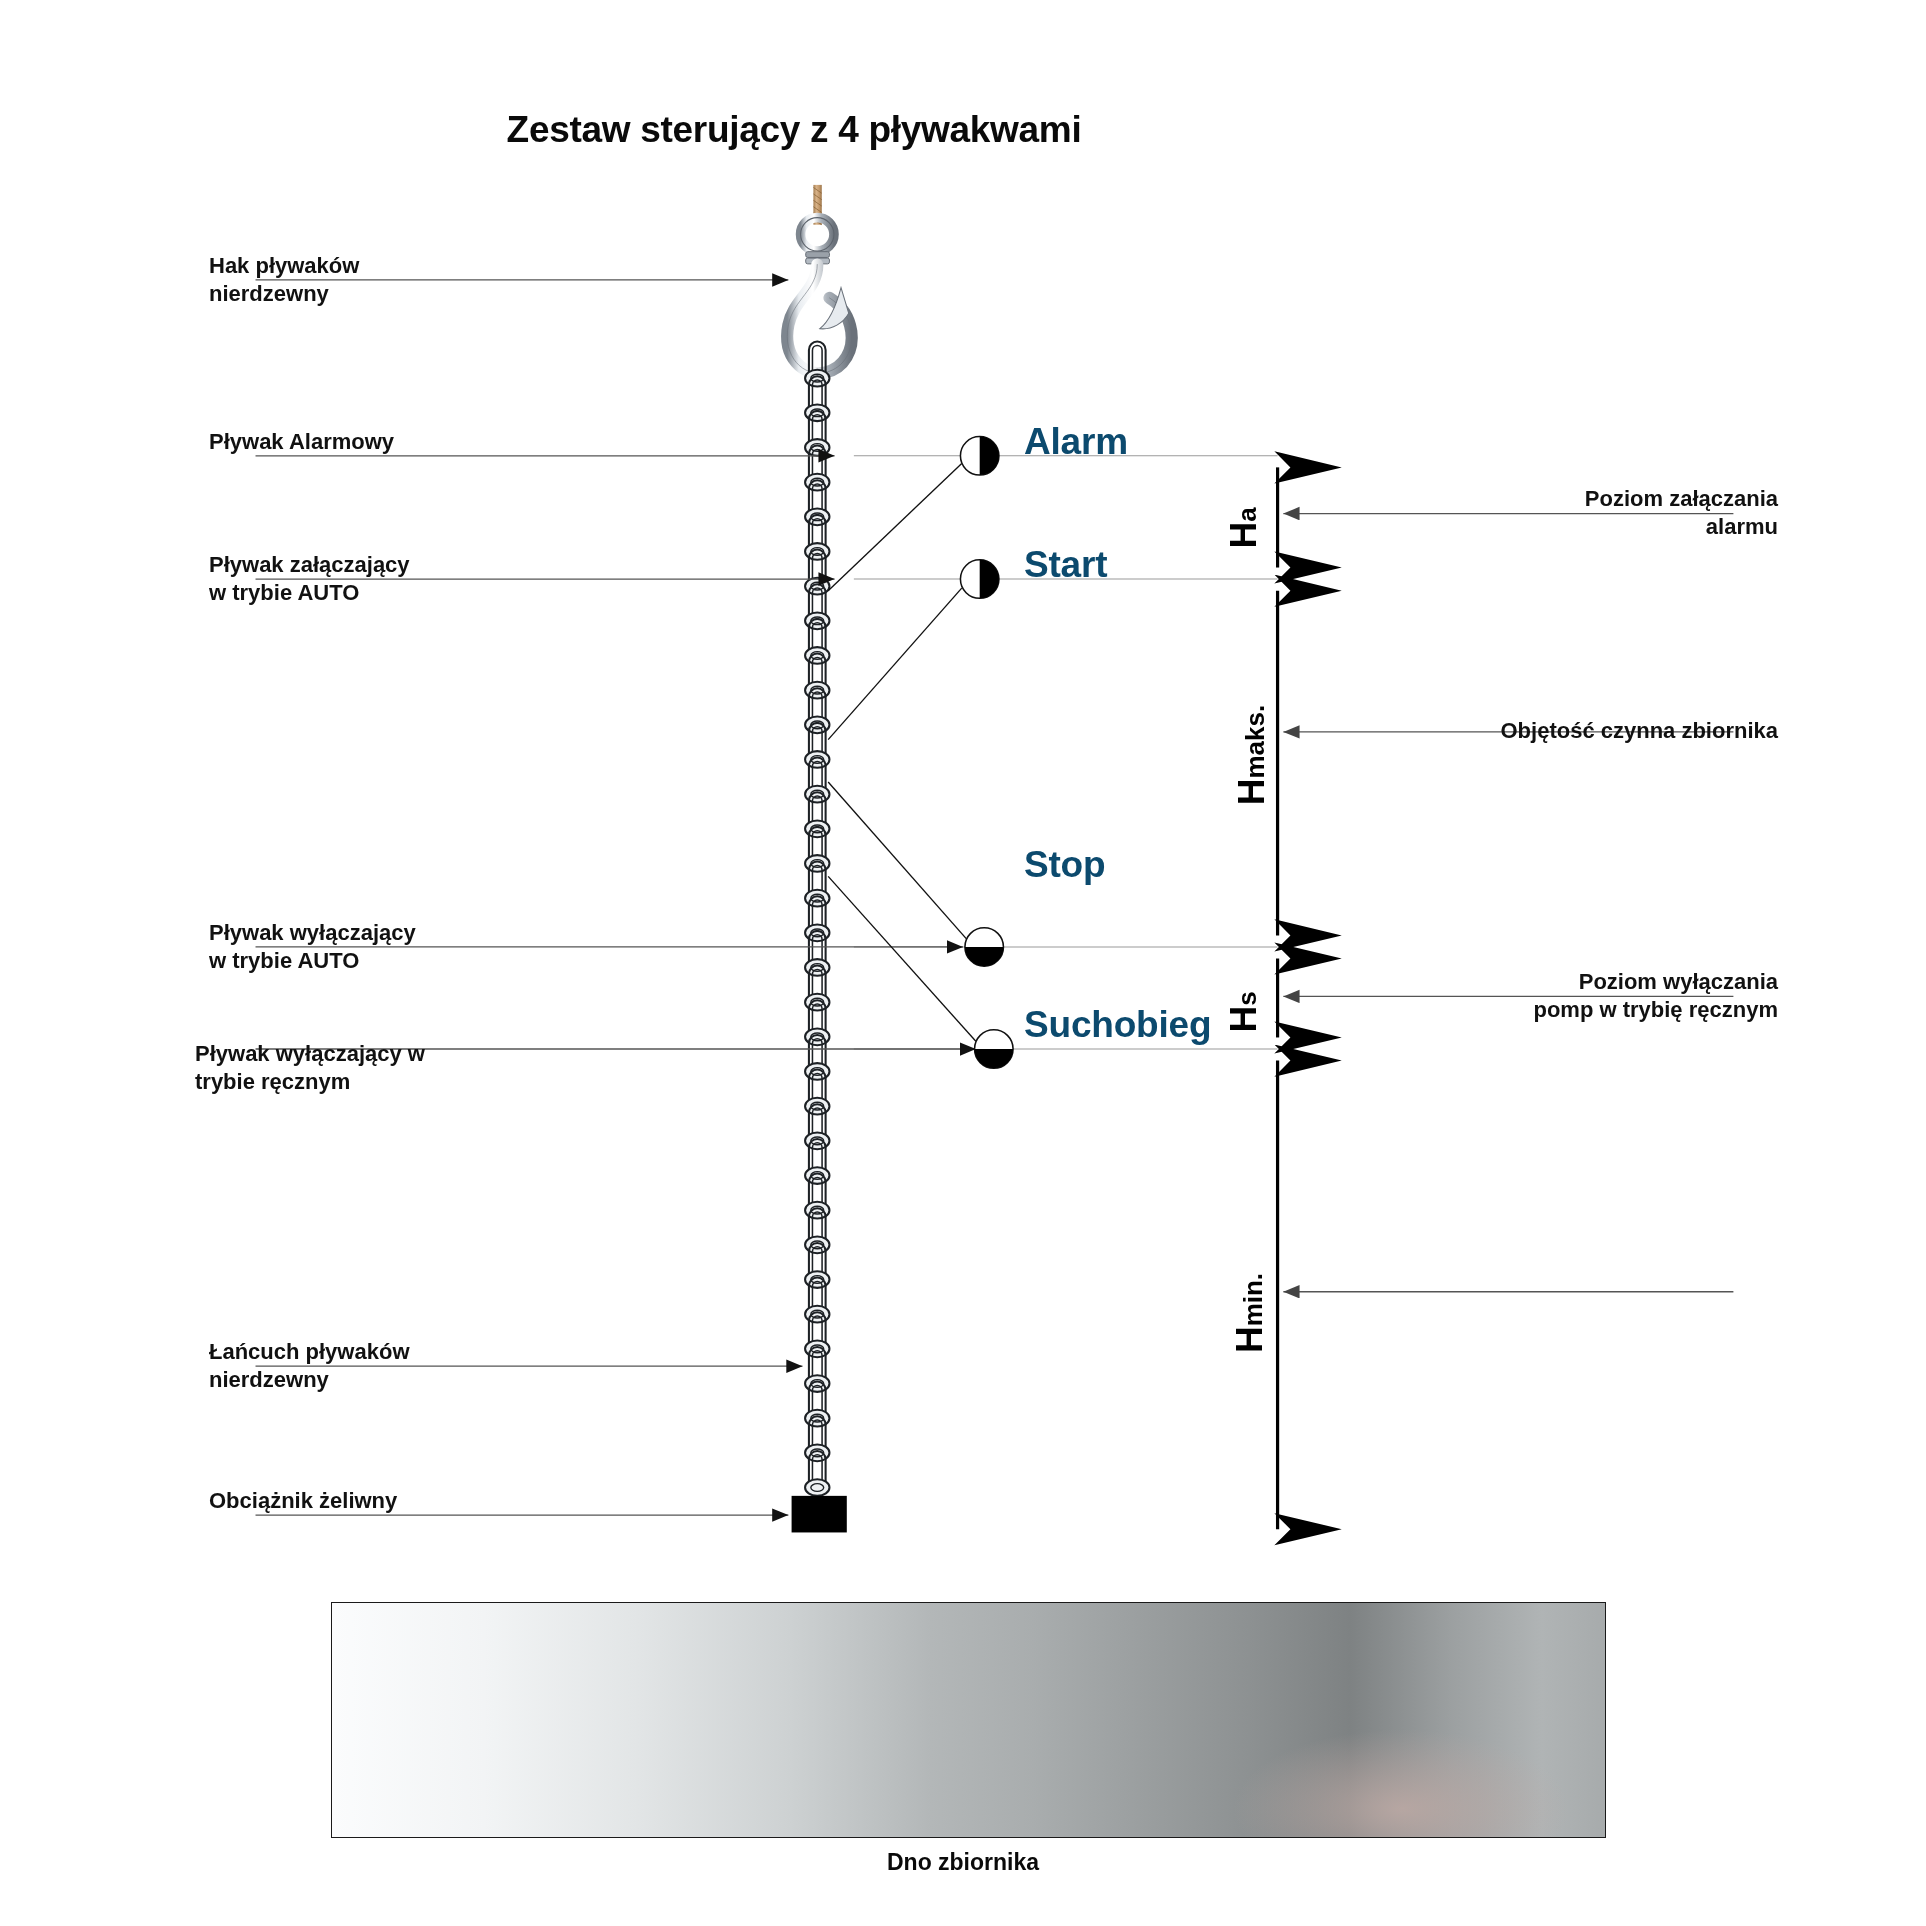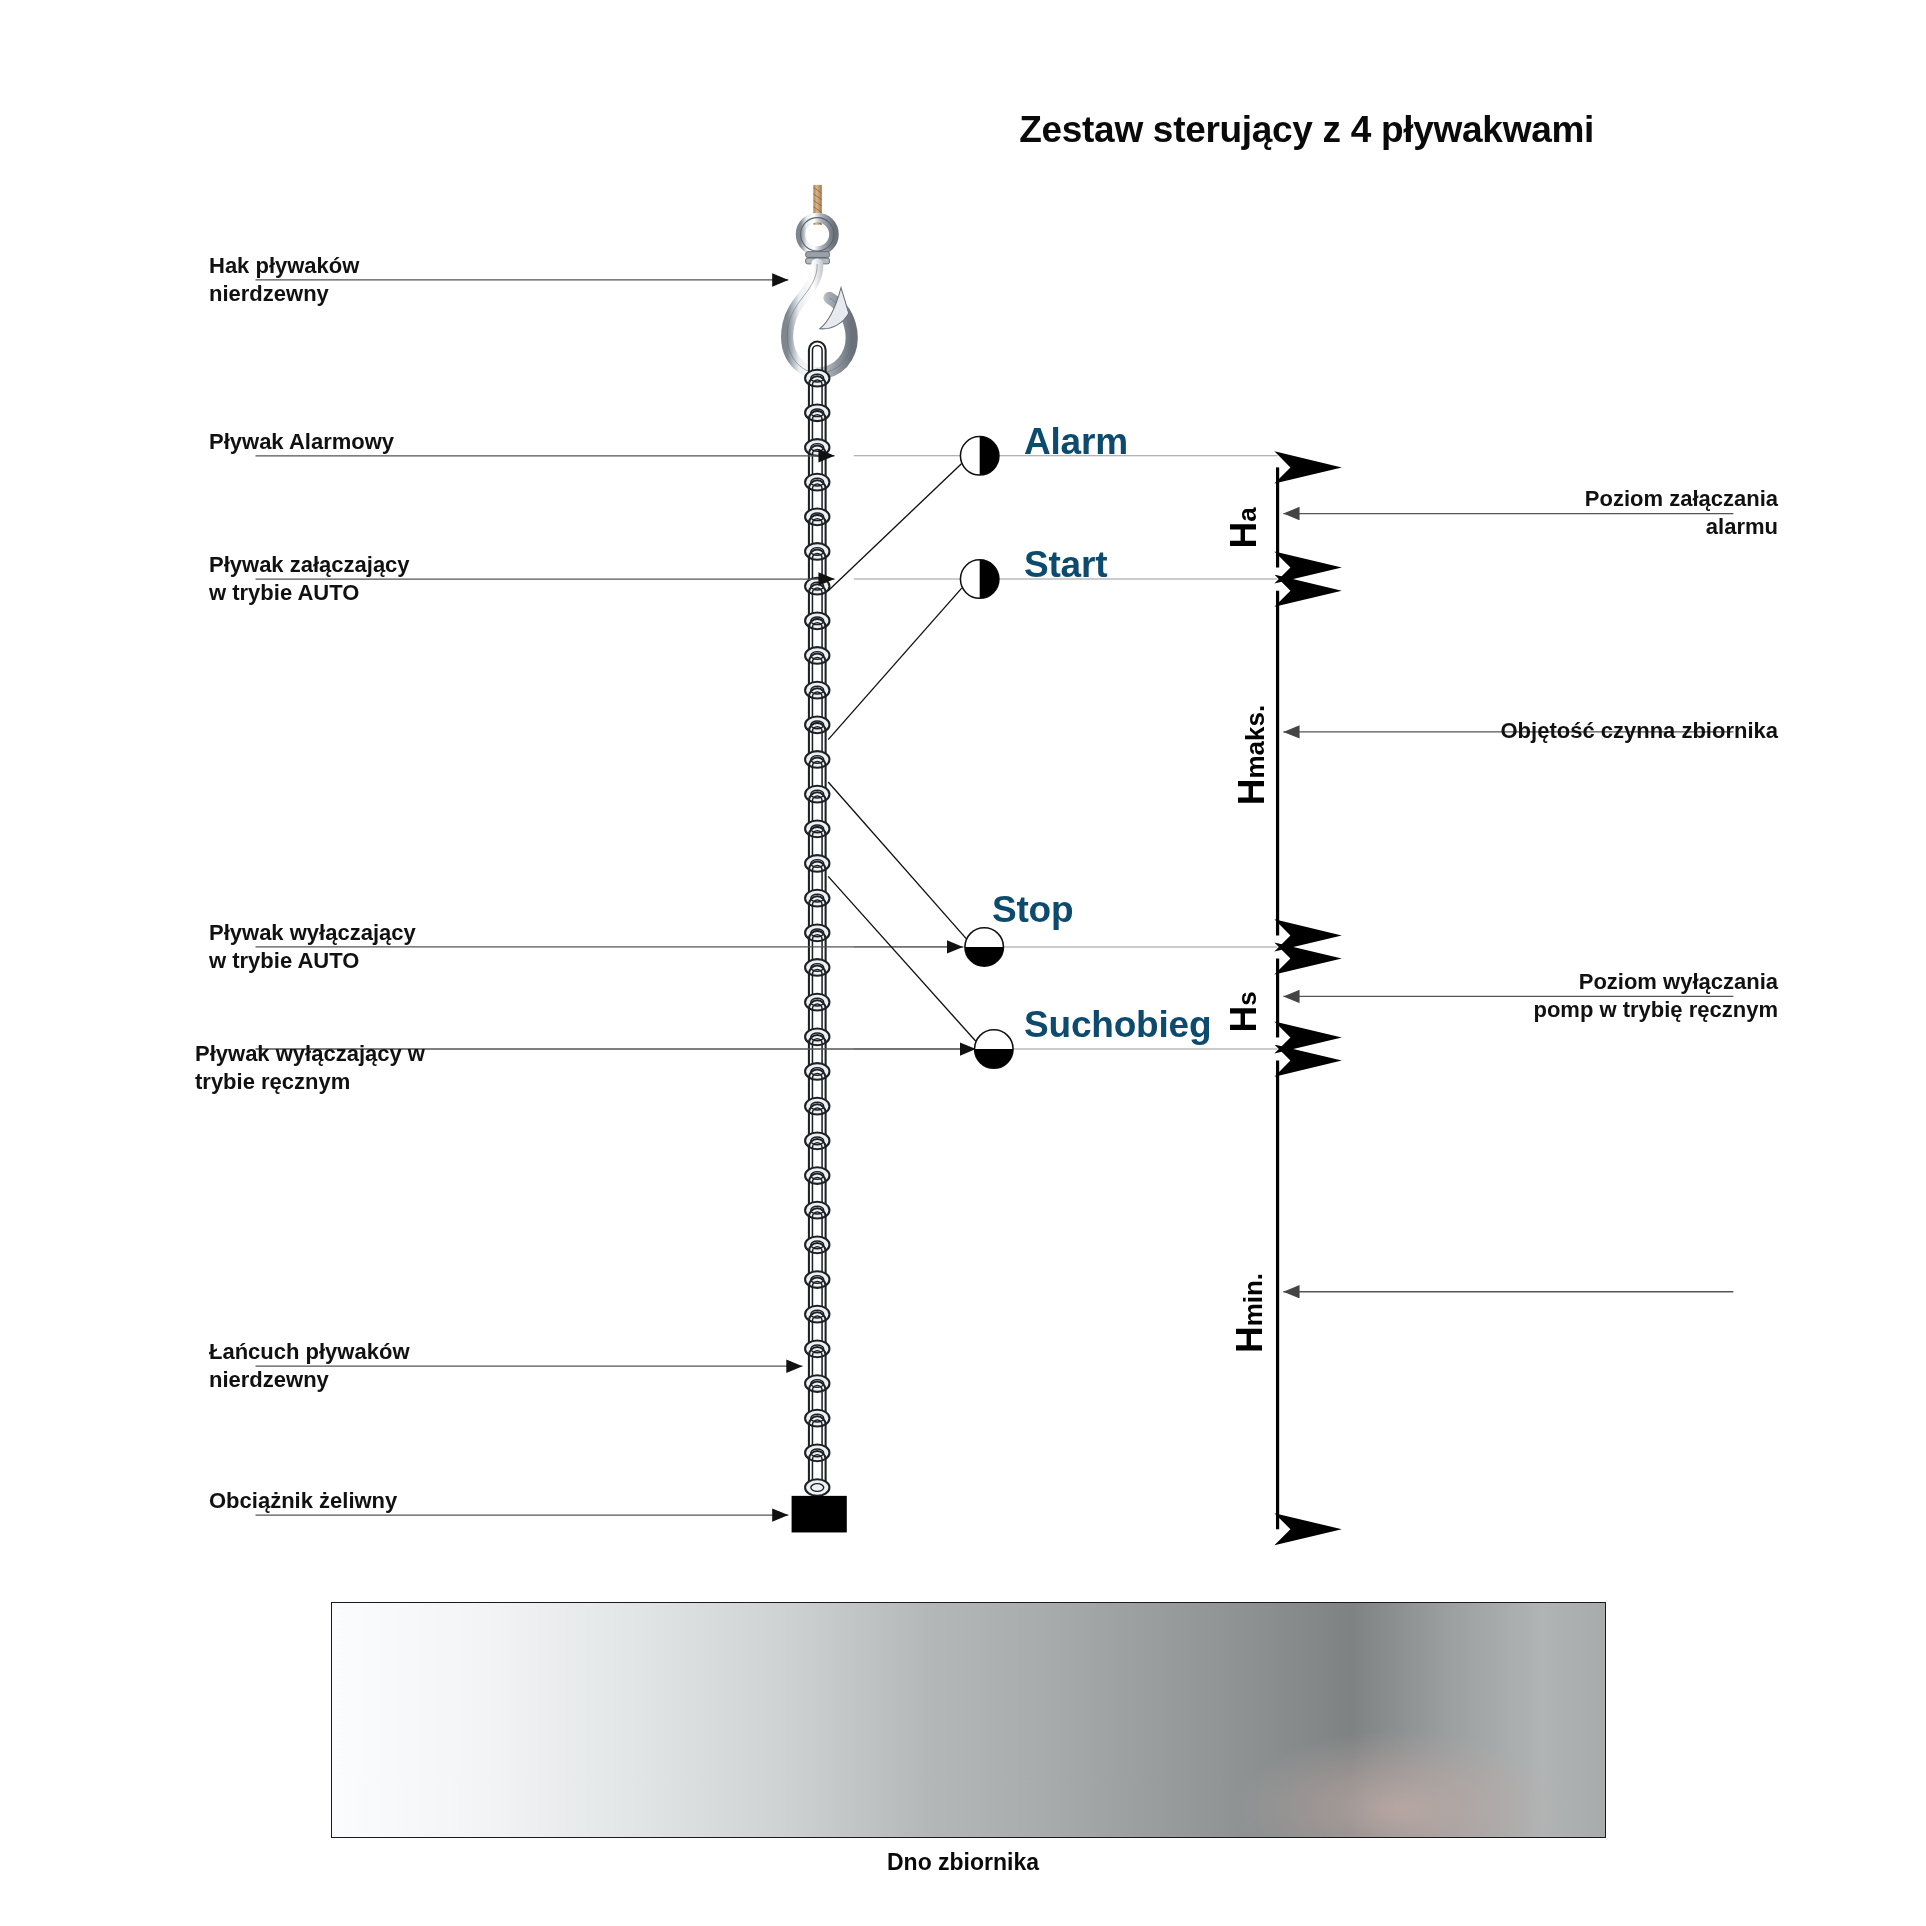--- a/index.html
+++ b/index.html
@@ -4,21 +4,21 @@
 <style>
   html,body{margin:0;padding:0;background:#ffffff;}
   body{
     width:1926px;height:1926px;position:relative;overflow:hidden;
     font-family:"Liberation Sans", sans-serif;
     -webkit-font-smoothing:antialiased;
   }
   #stage{position:absolute;left:0;top:0;width:1926px;height:1926px;}
 
   .title{
-    position:absolute;left:16px;top:109px;width:1578px;text-align:right;
+    position:absolute;left:5px;top:109px;width:1578px;text-align:center;
     font-size:37px;font-weight:bold;color:#0a0a0a;letter-spacing:-0.3px;
   }
 
   .lbl{
     position:absolute;font-size:22px;font-weight:bold;color:#111;
     line-height:1.28;white-space:pre-line;
   }
   .lbl.left{text-align:left;}
   .lbl.right{text-align:right;}
 
@@ -292,21 +292,21 @@
   <div class="lbl left" style="left:195px;top:1021px;width:372px;margin-top:19px;">Pływak wyłączający w
 trybie ręcznym</div>
 
   <div class="lbl left" style="left:209px;top:1338px;width:360px;">Łańcuch pływaków
 nierdzewny</div>
 
   <div class="lbl left" style="left:209px;top:1487px;width:360px;">Obciążnik żeliwny</div>
 
   <div class="floatname" style="left:1024px;top:421px;">Alarm</div>
   <div class="floatname" style="left:1024px;top:544px;">Start</div>
-  <div class="floatname" style="left:992px;top:844px;margin-top:45px;">Stop</div>
+  <div class="floatname" style="left:1024px;top:844px;">Stop</div>
   <div class="floatname" style="left:1024px;top:992px;margin-top:12px;">Suchobieg</div>
 
   <div class="dimlabel" style="left:1223px;top:507px;transform:rotate(-90deg);">
     <span class="big">H</span><span class="sub">a</span>
   </div>
 
   <div class="dimlabel" style="left:1202px;top:734px;transform:rotate(-90deg);">
     <span class="big">H</span><span class="sub">maks.</span>
   </div>
 

